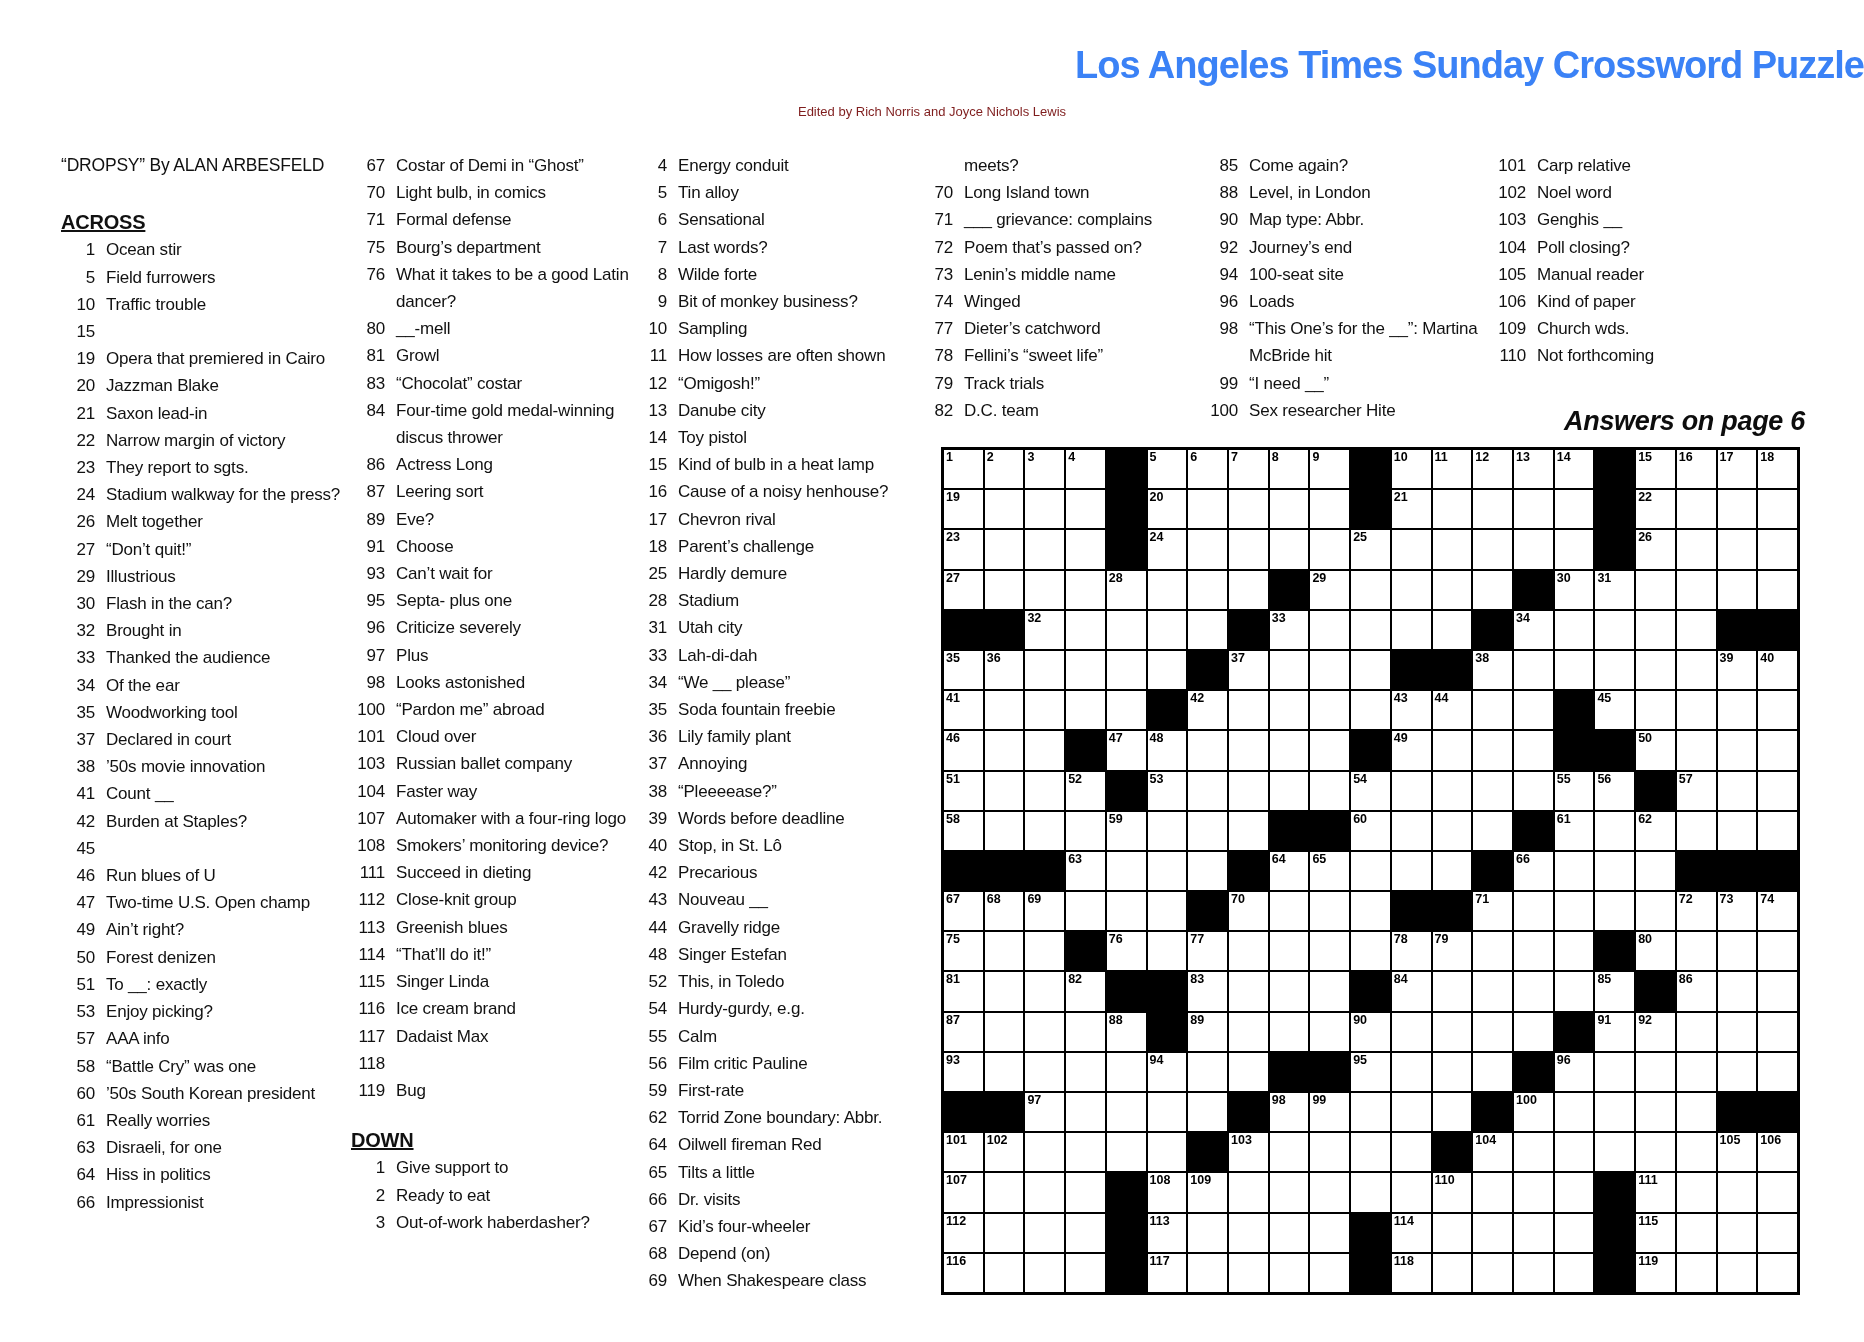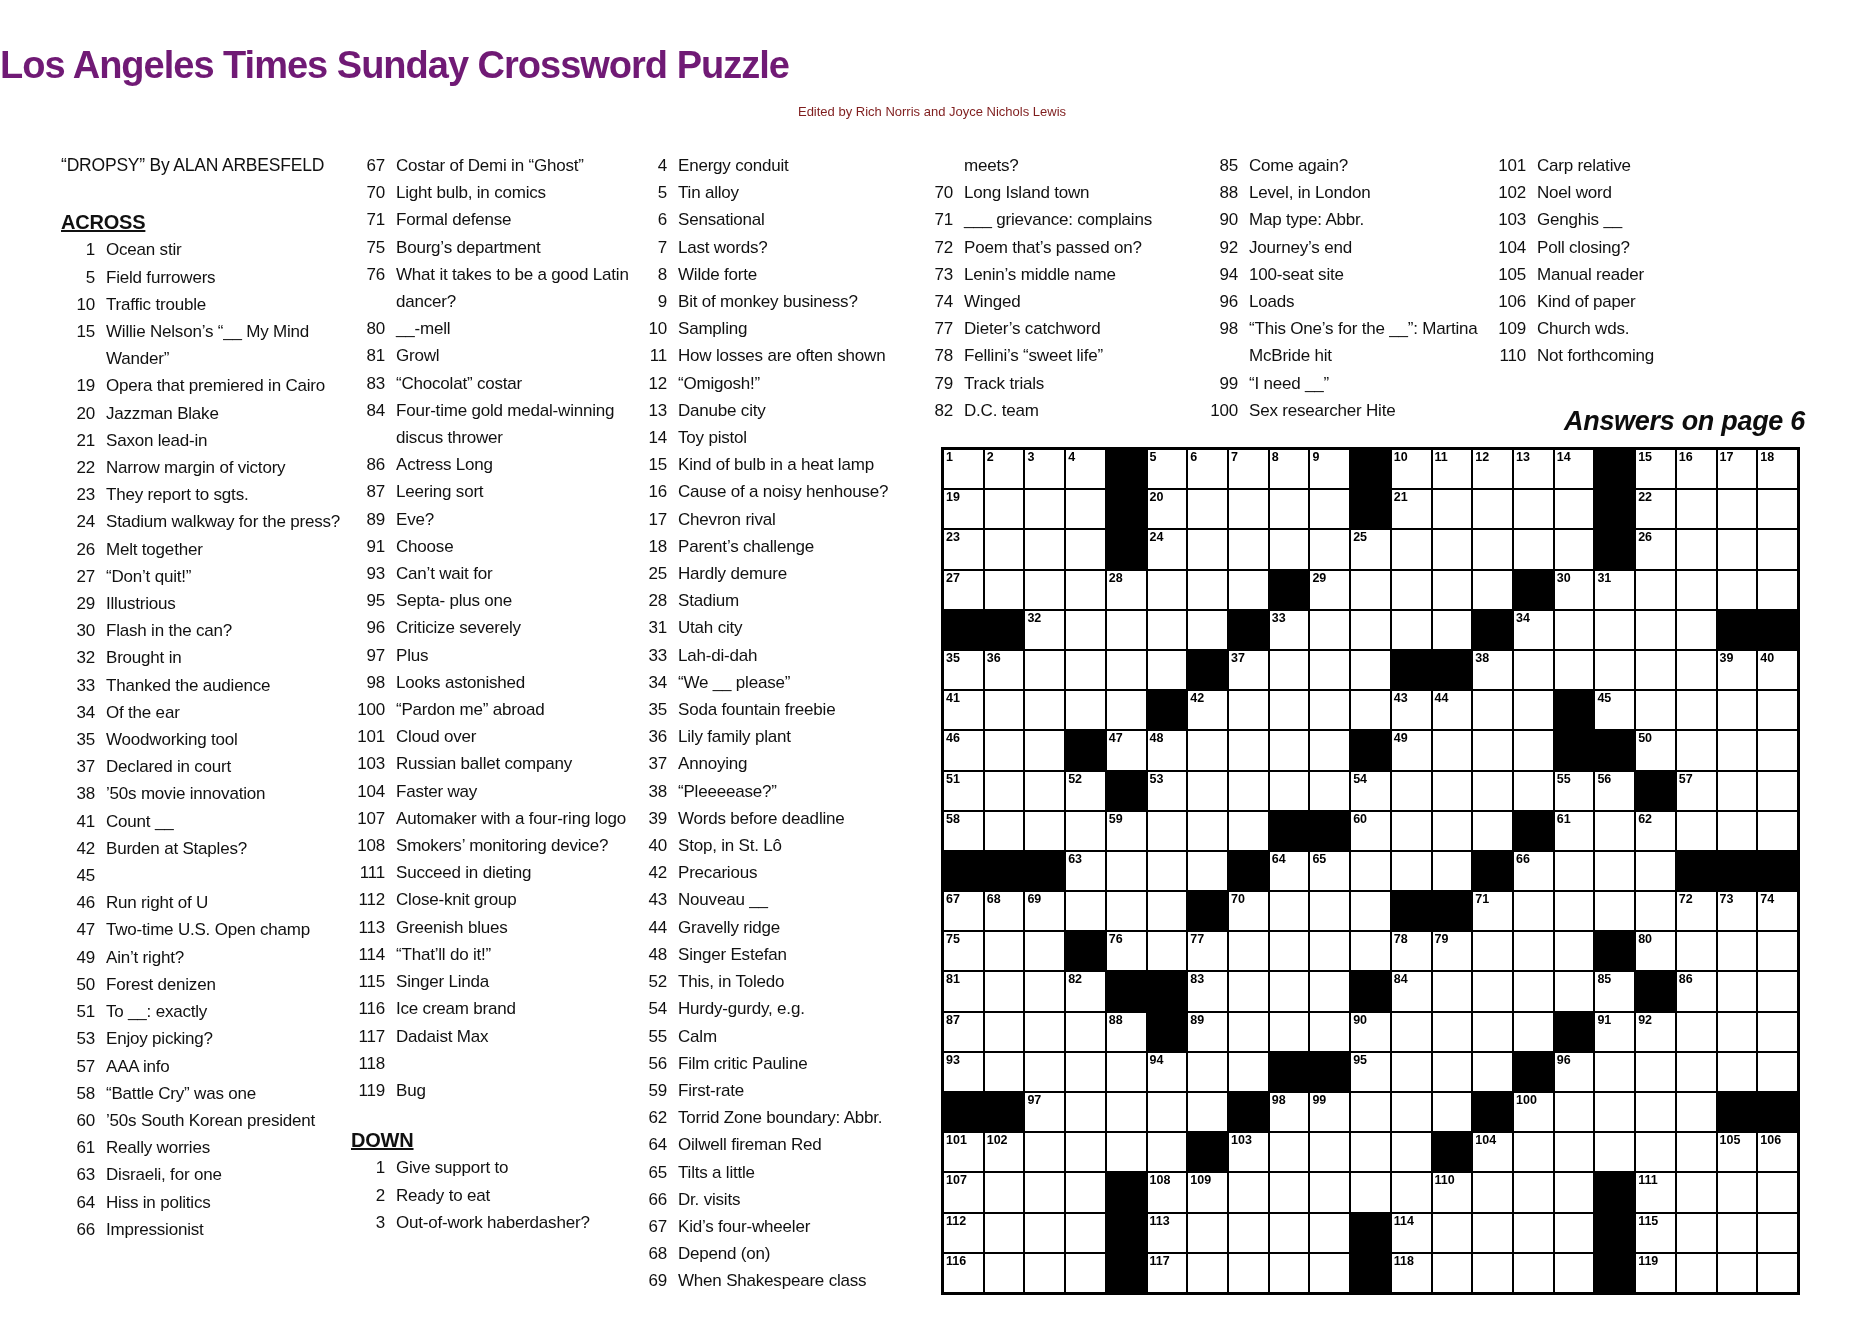--- a/index.html
+++ b/index.html
@@ -1,19 +1,19 @@
 <!DOCTYPE html>
 <html><head>
 <meta charset="utf-8">
 <style>
   html,body{margin:0;padding:0;background:#fff;}
   body{width:1864px;height:1342px;position:relative;overflow:hidden;
        font-family:"Liberation Sans","DejaVu Sans",sans-serif;color:#111;}
-  .page-title{position:absolute;left:0;top:44px;width:100%;text-align:left;
-       font-size:38px;font-weight:700;letter-spacing:-1px;color:#701a75;}
+  .page-title{position:absolute;left:0;top:44px;width:100%;text-align:right;
+       font-size:38px;font-weight:700;letter-spacing:-1px;color:#3b82f6;}
   .page-subtitle{position:absolute;left:0;top:104px;width:100%;text-align:center;
        font-size:13px;color:#7f1d1d;}
   .clue-col{position:absolute;top:152px;font-size:17px;line-height:27.2px;letter-spacing:-0.2px;}
   .col1{left:61px;width:285px;}
   .col2{left:351px;width:285px;}
   .col3{left:633px;width:285px;}
   .col4{left:919px;width:285px;}
   .col5{left:1204px;width:285px;}
   .col6{left:1492px;width:285px;}
   .ptitle{font-weight:400;font-size:17.5px;letter-spacing:-0.2px;}
@@ -49,21 +49,20 @@
       <div class="clue">
         <span class="num">5</span>
         <span class="txt">Field furrowers</span>
       </div>
       <div class="clue">
         <span class="num">10</span>
         <span class="txt">Traffic trouble</span>
       </div>
       <div class="clue">
         <span class="num">15</span>
-        <span class="txt">Willie Nelson’s “__ My Mind Wander”</span>
       </div>
       <div class="clue">
         <span class="num">19</span>
         <span class="txt">Opera that premiered in Cairo</span>
       </div>
       <div class="clue">
         <span class="num">20</span>
         <span class="txt">Jazzman Blake</span>
       </div>
       <div class="clue">
@@ -128,21 +127,21 @@
       </div>
       <div class="clue">
         <span class="num">42</span>
         <span class="txt">Burden at Staples?</span>
       </div>
       <div class="clue">
         <span class="num">45</span>
       </div>
       <div class="clue">
         <span class="num">46</span>
-        <span class="txt">Run right of U</span>
+        <span class="txt">Run blues of U</span>
       </div>
       <div class="clue">
         <span class="num">47</span>
         <span class="txt">Two-time U.S. Open champ</span>
       </div>
       <div class="clue">
         <span class="num">49</span>
         <span class="txt">Ain’t right?</span>
       </div>
       <div class="clue">

